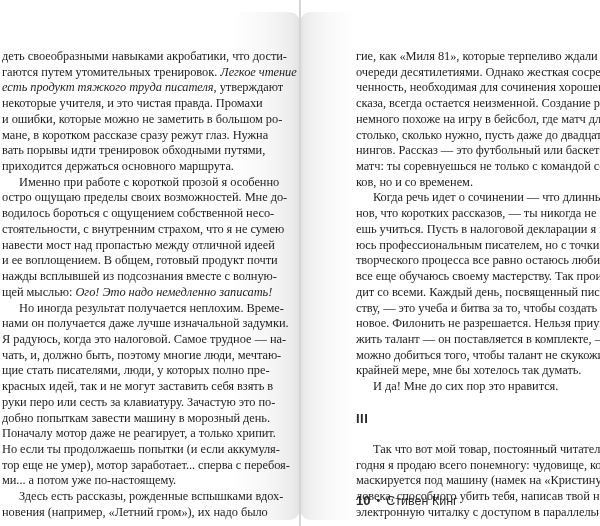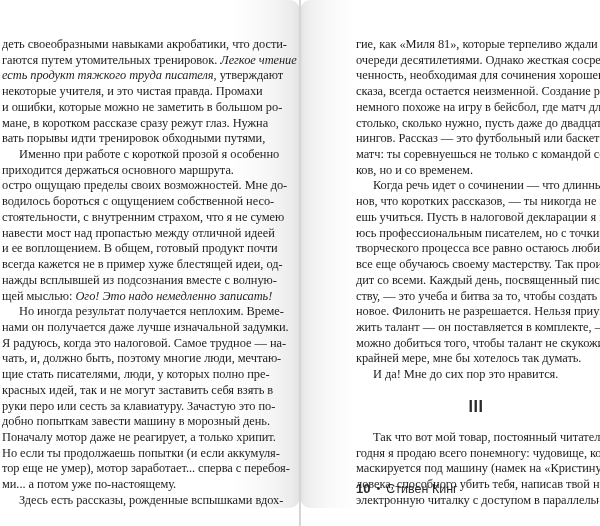--- a/index.html
+++ b/index.html
@@ -3,21 +3,21 @@
 <meta charset="utf-8">
 <style>
   html, body { margin: 0; padding: 0; }
   body {
     width: 600px; height: 526px; overflow: hidden; position: relative;
     background: #ffffff;
     font-family: "Liberation Serif", "DejaVu Serif", serif;
     color: #1e1e1e;
   }
   .spread { position: absolute; left: 0; top: 0; width: 600px; height: 526px; }
-  .page { position: absolute; top: 0; height: 508px; overflow: hidden; border-radius: 11px; }
+  .page { position: absolute; top: 12px; height: 508px; overflow: hidden; border-radius: 11px; }
   .page-left {
     left: 0; width: 300px;
     background: linear-gradient(to right, #ffffff 0%, #ffffff 78%, #f6f6f6 90%, #ececec 97%, #e2e2e2 100%);
   }
   .page-right {
     left: 300px; width: 300px;
     background: linear-gradient(to right, #d9d9d9 0px, #e9e9e9 3px, #f1f1f1 12px, #f8f8f8 28px, #ffffff 55px, #ffffff 100%);
   }
   .gutter-line {
     position: absolute; left: 299px; top: 0; width: 2px; height: 526px;
@@ -31,23 +31,23 @@
     hyphens: manual;
     letter-spacing: -0.05px;
   }
   .page-left .text-col { left: 2px; top: 37px; width: 242px; }
   .page-right .text-col { left: 56px; top: 37px; width: 240px; }
   .line { display: block; white-space: nowrap; text-align-last: justify; text-align: justify; }
   .line.last { text-align-last: left; }
   .line.indent { padding-left: 17px; }
   .line i { font-style: italic; }
   .section-heading {
-    display: block; text-align: center;
+    display: block; text-align: left;
     font-family: "Liberation Sans", "DejaVu Sans", sans-serif;
-    font-weight: bold; font-size: 16px; letter-spacing: 0.5px;
+    font-weight: bold; font-size: 13px; letter-spacing: 0.5px;
     color: #2a2a2a;
     height: 47px; line-height: 15.72px;
     padding-top: 16px; box-sizing: border-box;
   }
   .folio {
     position: absolute; top: 481px;
     font-family: "Liberation Sans", "DejaVu Sans", sans-serif;
     font-size: 12.5px; color: #2a2a2a;
     white-space: nowrap;
   }
@@ -63,28 +63,27 @@
 
   <div class="page page-left">
     <div class="text-col" id="left-body">
         <span class="line">деть своеобразными навыками акробатики, что дости-</span>
         <span class="line"><span>гаются путем утомительных тренировок. </span><i>Легкое чтение</i></span>
         <span class="line"><i>есть продукт тяжкого труда писателя</i><span>, утверждают</span></span>
         <span class="line">некоторые учителя, и это чистая правда. Промахи</span>
         <span class="line">и ошибки, которые можно не заметить в большом ро-</span>
         <span class="line">мане, в коротком рассказе сразу режут глаз. Нужна</span>
         <span class="line">вать порывы идти тренировок обходными путями,</span>
+        <span class="line last">приходится держаться основного маршрута.</span>
         <span class="line indent">Именно при работе с короткой прозой я особенно</span>
-        <span class="line last">приходится держаться основного маршрута.</span>
         <span class="line">остро ощущаю пределы своих возможностей. Мне до-</span>
         <span class="line">водилось бороться с ощущением собственной несо-</span>
         <span class="line">стоятельности, с внутренним страхом, что я не сумею</span>
         <span class="line">навести мост над пропастью между отличной идеей</span>
         <span class="line">и ее воплощением. В общем, готовый продукт почти</span>
-        <span class="line">всегда кажется не в пример хуже блестящей идеи, од-</span>
         <span class="line">нажды всплывшей из подсознания вместе с волную-</span>
         <span class="line last"><span>щей мыслью: </span><i>Ого! Это надо немедленно записать!</i></span>
         <span class="line indent">Но иногда результат получается неплохим. Време-</span>
         <span class="line">нами он получается даже лучше изначальной задумки.</span>
         <span class="line">Я радуюсь, когда это налоговой. Самое трудное — на-</span>
         <span class="line">чать, и, должно быть, поэтому многие люди, мечтаю-</span>
         <span class="line">щие стать писателями, люди, у которых полно пре-</span>
         <span class="line">красных идей, так и не могут заставить себя взять в</span>
         <span class="line">руки перо или сесть за клавиатуру. Зачастую это по-</span>
         <span class="line">добно попыткам завести машину в морозный день.</span>

